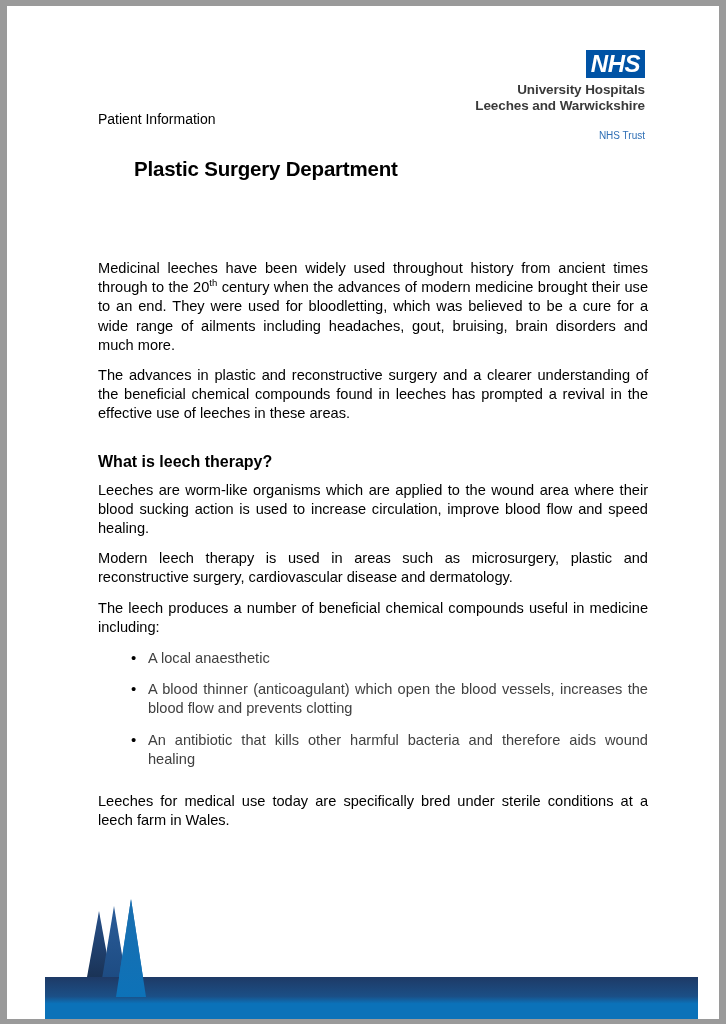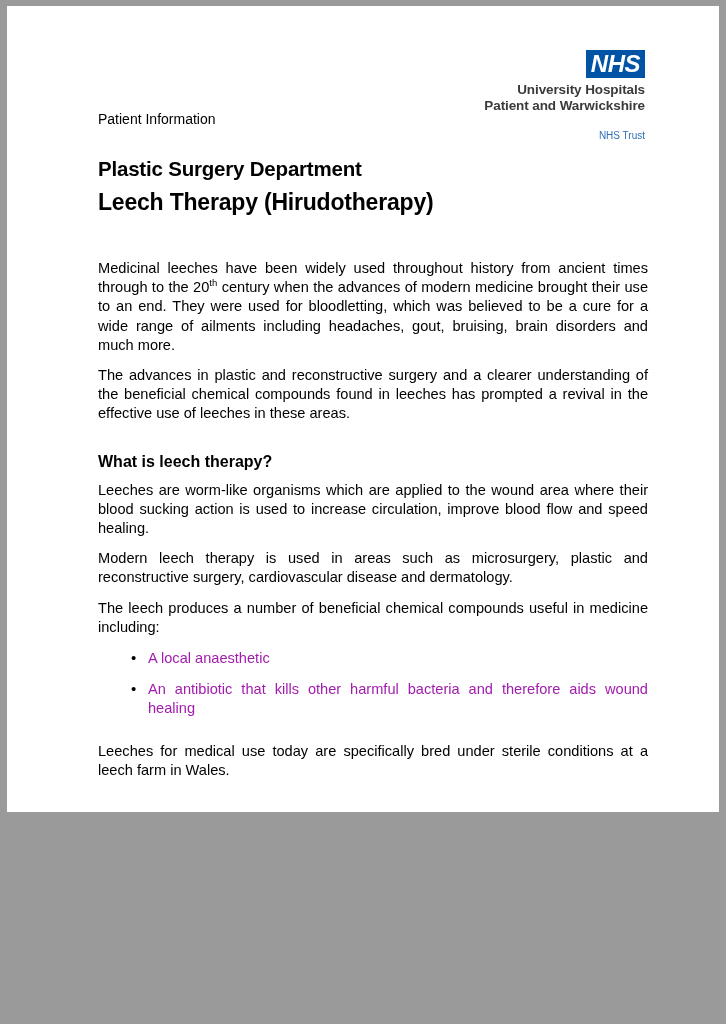--- a/index.html
+++ b/index.html
@@ -20,21 +20,21 @@
     left: 0; top: 0;
     width: 726px;
     height: 1024px;
     background: #9a9a9a;
     box-sizing: border-box;
   }
   .page-shadow {
     position: absolute;
     left: 7px; top: 6px;
     width: 712px;
-    height: 806px;
+    height: 1013px;
     background: #ffffff;
     box-sizing: border-box;
     overflow: hidden;
     padding-left: 24px;
   }
   .page-inner {
     position: absolute;
     left: 8px; top: 7px;
     width: 710px;
     height: 1010px;
@@ -89,20 +89,21 @@
     line-height: 18px;
     color: #000000;
   }
 
   .doc-heading {
     font-size: 20.5px;
     font-weight: bold;
     line-height: 25px;
     color: #000000;
     letter-spacing: -0.2px;
+    margin-left: 36px;
   }
   .heading-wrap {
     position: absolute;
     left: 83px;
     top: 143px;
     width: 560px;
   }
   .doc-title {
     font-size: 23px;
     font-weight: bold;
@@ -147,21 +148,21 @@
     margin: 12px 0 0 0;
     padding: 0;
   }
   ul.bullets li {
     position: relative;
     font-size: 14.6px;
     line-height: 19.2px;
     text-align: justify;
     padding-left: 50px;
     margin-bottom: 12px;
-    color: #a21caf;
+    color: #404040;
   }
   ul.bullets li::before {
     content: "\2022";
     position: absolute;
     left: 33px;
     top: -1px;
     font-size: 15px;
     color: #000000;
   }
 
@@ -186,46 +187,46 @@
 </head>
 <body>
 
 <div class="page-frame">
   <div class="page-shadow">
     <div class="page-inner">
 
       <div class="logo-block">
         <div class="nhs-badge">NHS</div>
         <div class="trust-name">University Hospitals</div>
-        <div class="trust-name">Patient and Warwickshire</div>
+        <div class="trust-name">Leeches and Warwickshire</div>
         <div class="trust-sub">NHS Trust</div>
       </div>
 
       <div class="kicker">Patient Information</div>
 
       <div class="heading-wrap">
         <div class="doc-heading">Plastic Surgery Department</div>
-        <div class="doc-title">Leech Therapy (Hirudotherapy)</div>
       </div>
 
       <div class="body-col">
 
 
         <p class="para"><span>Medicinal leeches have been widely used throughout history from ancient times through to the 20</span><sup>th</sup><span> century when the advances of modern medicine brought their use to an end.  They were used for bloodletting, which was believed to be a cure for a wide range of ailments including headaches, gout, bruising, brain disorders and much more.</span></p>
 
         <p class="para last">The advances in plastic and reconstructive surgery and a clearer understanding of the beneficial chemical compounds found in leeches has prompted a revival in the effective use of leeches in these areas.</p>
 
         <h2 class="section spaced">What is leech therapy?</h2>
 
         <p class="para">Leeches are worm-like organisms which are applied to the wound area where their blood sucking action is used to increase circulation, improve blood flow and speed healing.</p>
         <p class="para">Modern leech therapy is used in areas such as microsurgery, plastic and reconstructive surgery, cardiovascular disease and dermatology.</p>
         <p class="para last">The leech produces a number of beneficial chemical compounds useful in medicine including:</p>
 
         <ul class="bullets">
           <li>A local anaesthetic</li>
+          <li>A blood thinner (anticoagulant) which open the blood vessels, increases the blood flow and prevents clotting</li>
           <li>An antibiotic that kills other harmful bacteria and therefore aids wound healing</li>
         </ul>
 
         <p class="closing">Leeches for medical use today are specifically bred under sterile conditions at a leech farm in Wales.</p>
       </div>
 
       <div class="footer-art">
         <svg width="653" height="130" viewBox="0 0 653 130" xmlns="http://www.w3.org/2000/svg">
           <defs>
             <linearGradient id="bandGrad" x1="0" y1="0" x2="0" y2="1">

